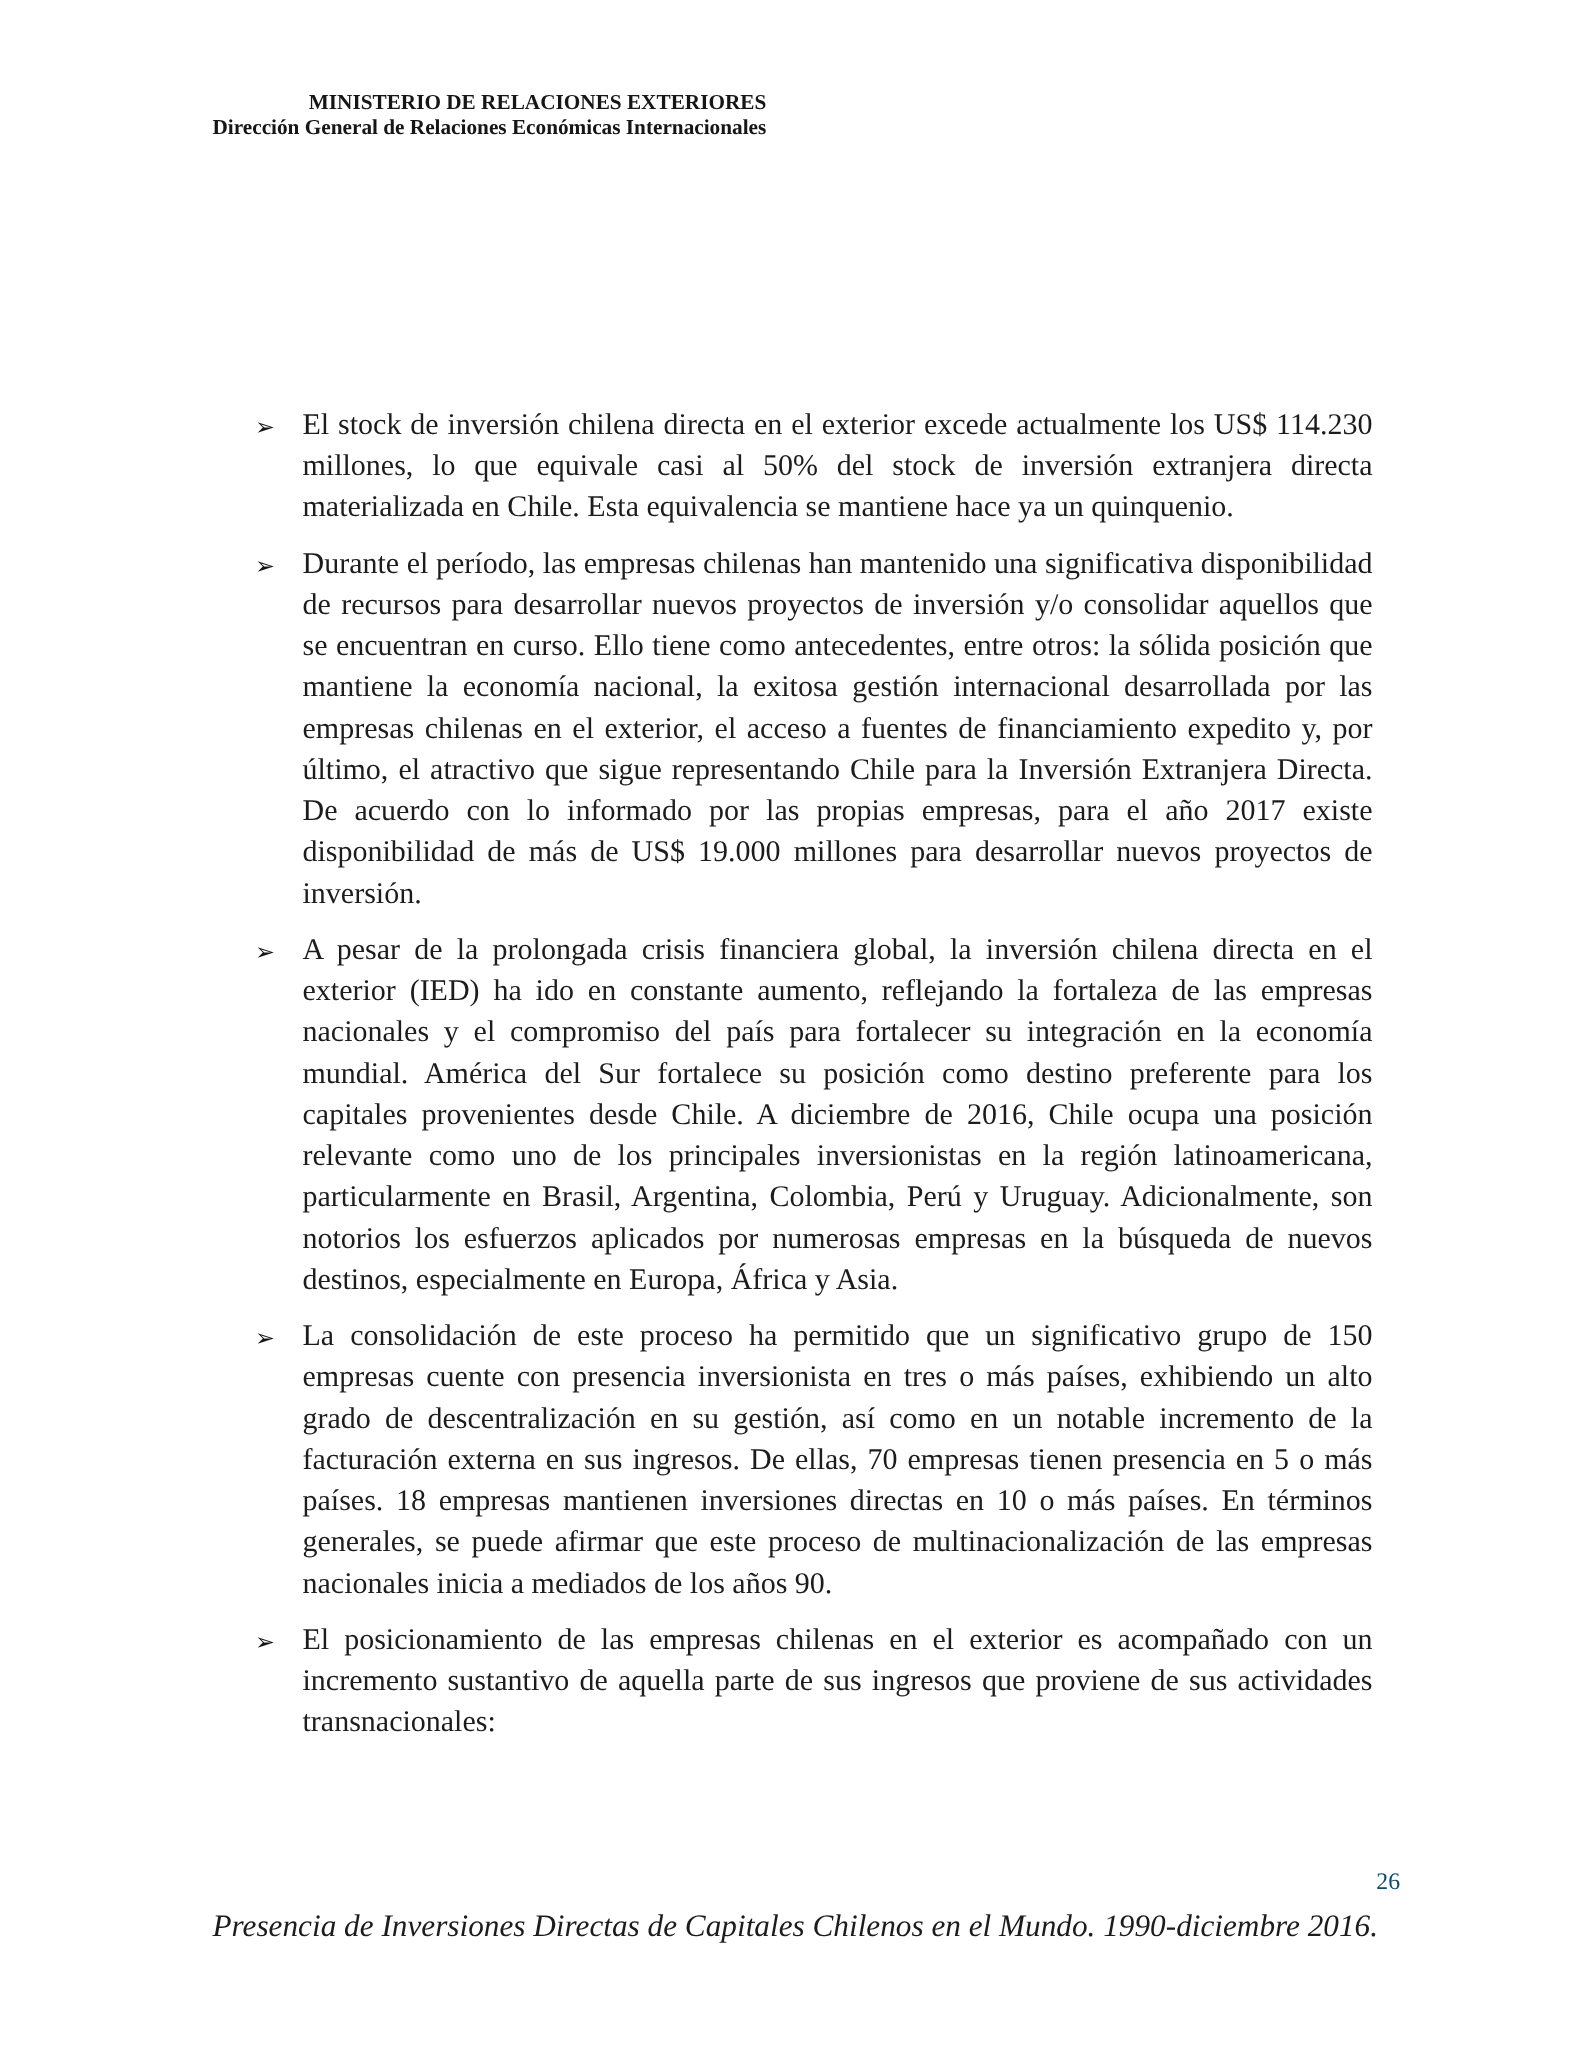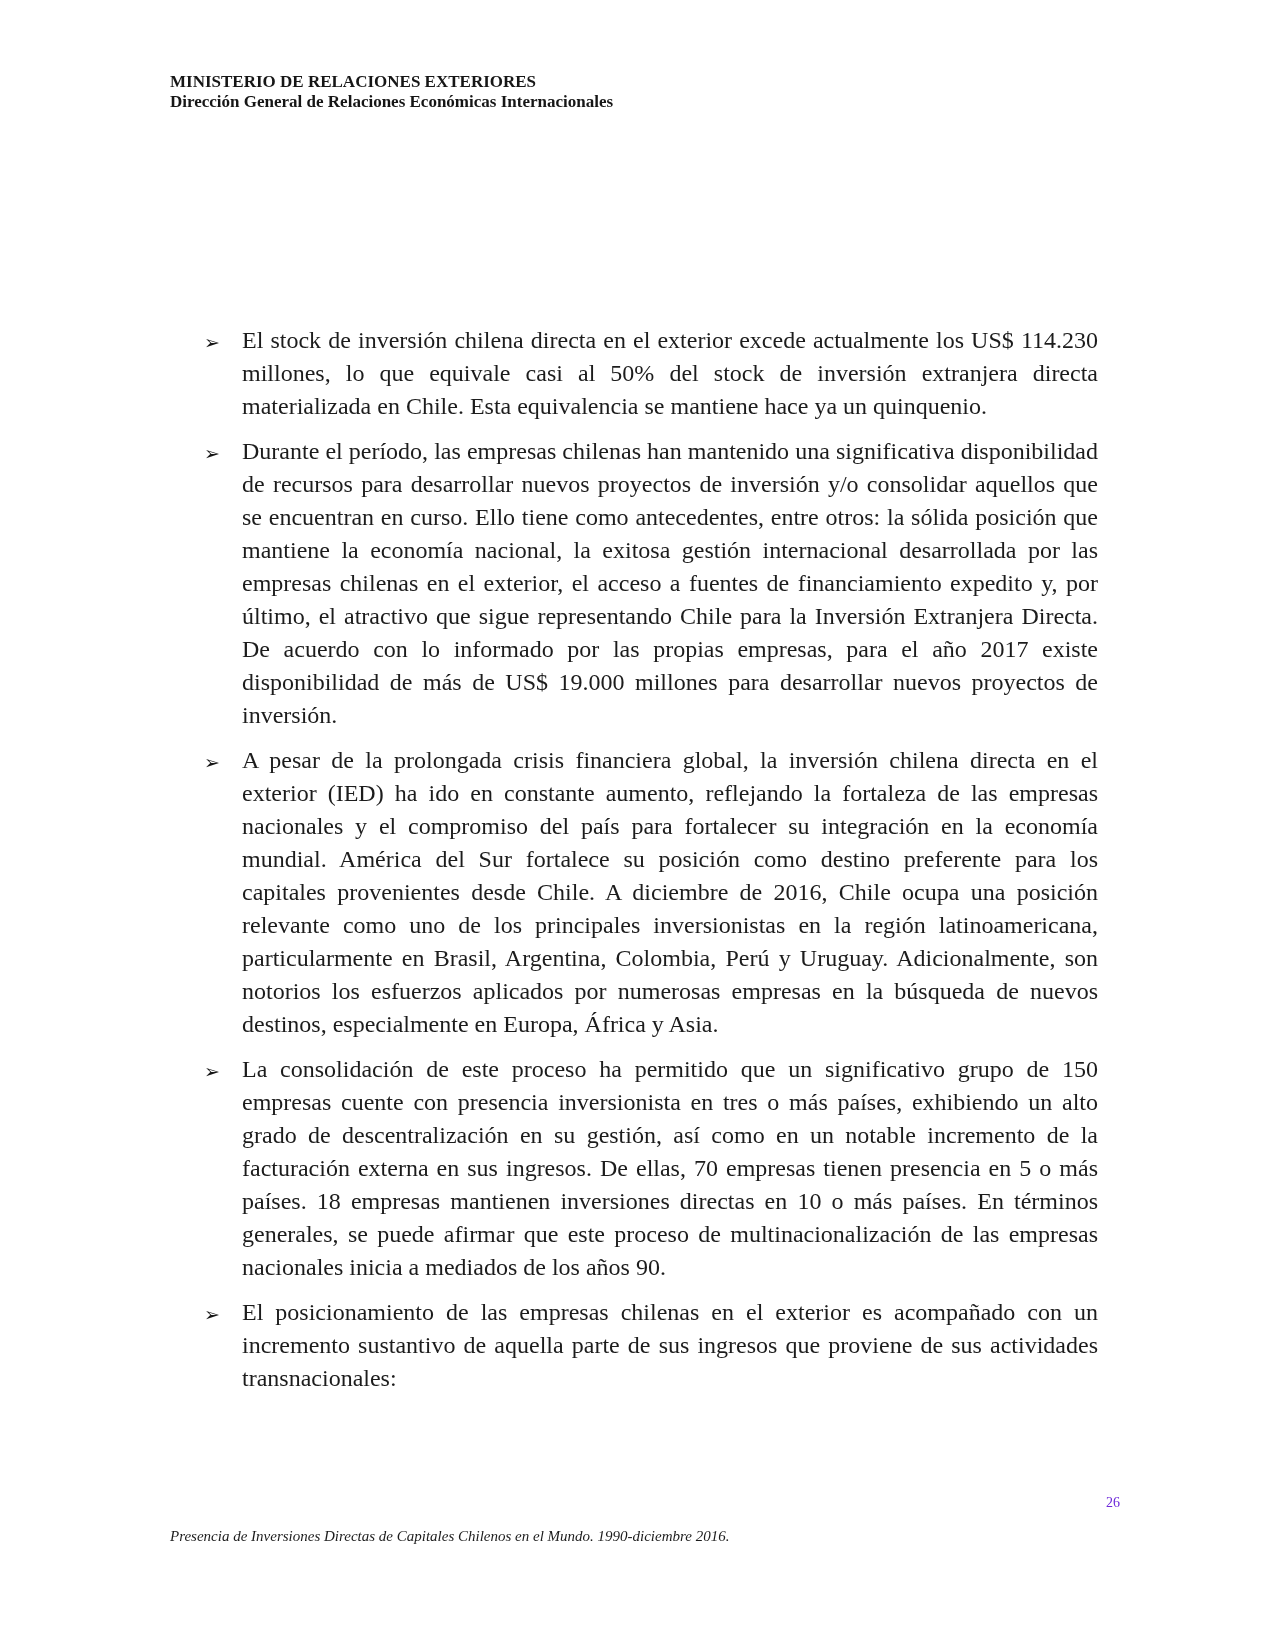--- a/index.html
+++ b/index.html
@@ -18,20 +18,21 @@
   }
   .letterhead {
     position: absolute;
     left: 170px;
     top: 72px;
     font-weight: bold;
     font-size: 17px;
     line-height: 20px;
     color: #161616;
     white-space: nowrap;
+    text-align: right;
   }
   .doc-title {
     position: absolute;
     left: 174px;
     top: 212px;
     font-size: 33px;
     line-height: 40px;
     font-weight: bold;
     color: var(--title-color, #3F5A8C);
     letter-spacing: 0.3px;
@@ -59,29 +60,29 @@
     top: 2px;
     font-family: "DejaVu Sans", sans-serif;
     font-size: 19px;
     line-height: 33px;
     color: #161616;
   }
   .page-number {
     position: absolute;
     right: 155px;
     top: 1495px;
-    font-size: 14px;
-    color: #6d28d9;
+    font-size: 19px;
+    color: #0c4a6e;
     text-align: center;
   }
   .footer-source {
     position: absolute;
     left: 170px;
     top: 1528px;
-    font-size: 15px;
+    font-size: 25px;
     font-style: italic;
     color: #1c1c1c;
     white-space: nowrap;
   }
 </style>
 </head>
 <body>
 
 <div class="page">
 

